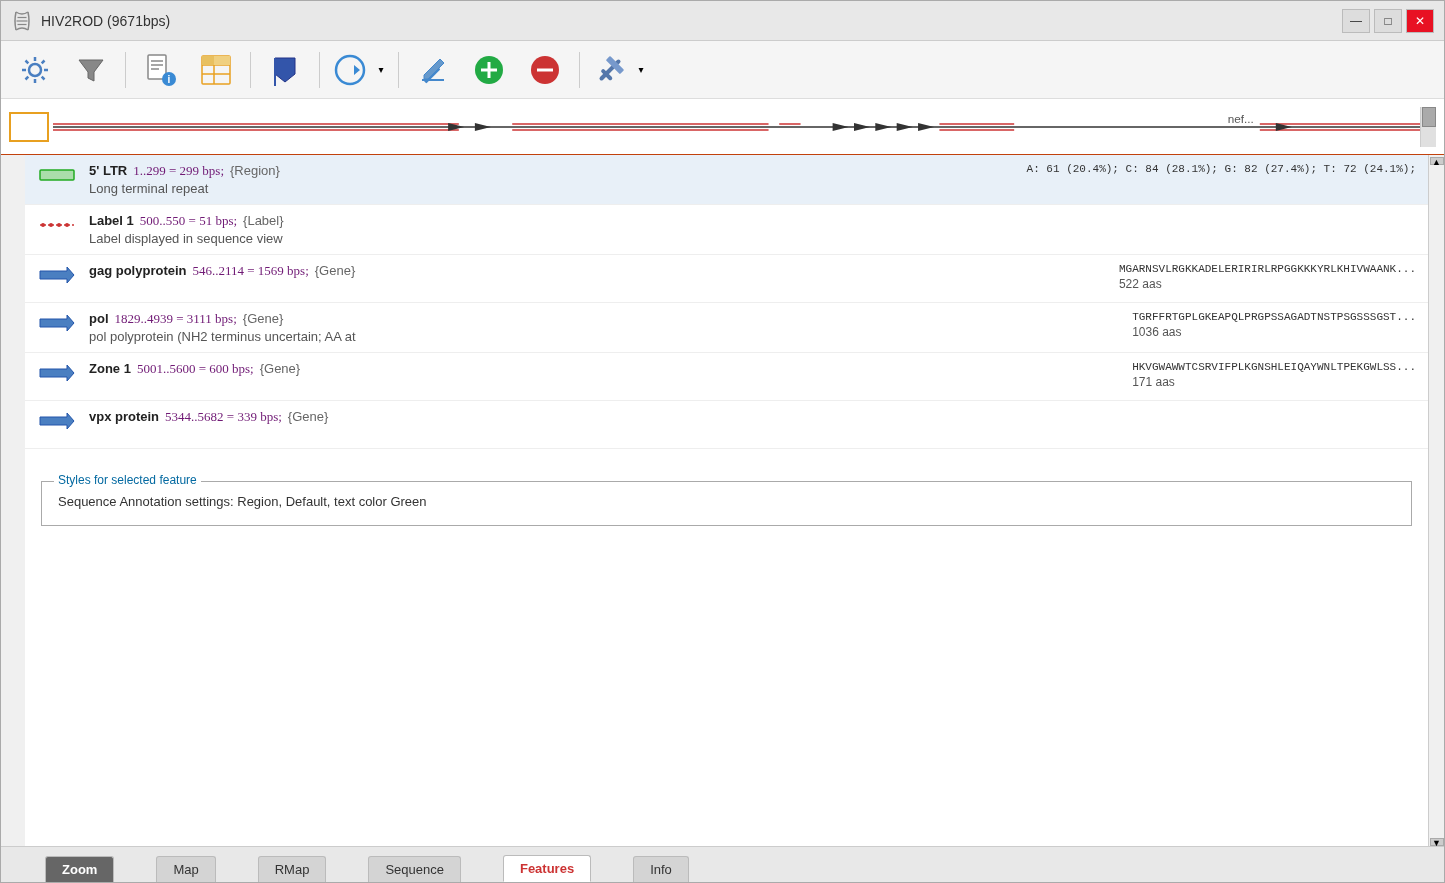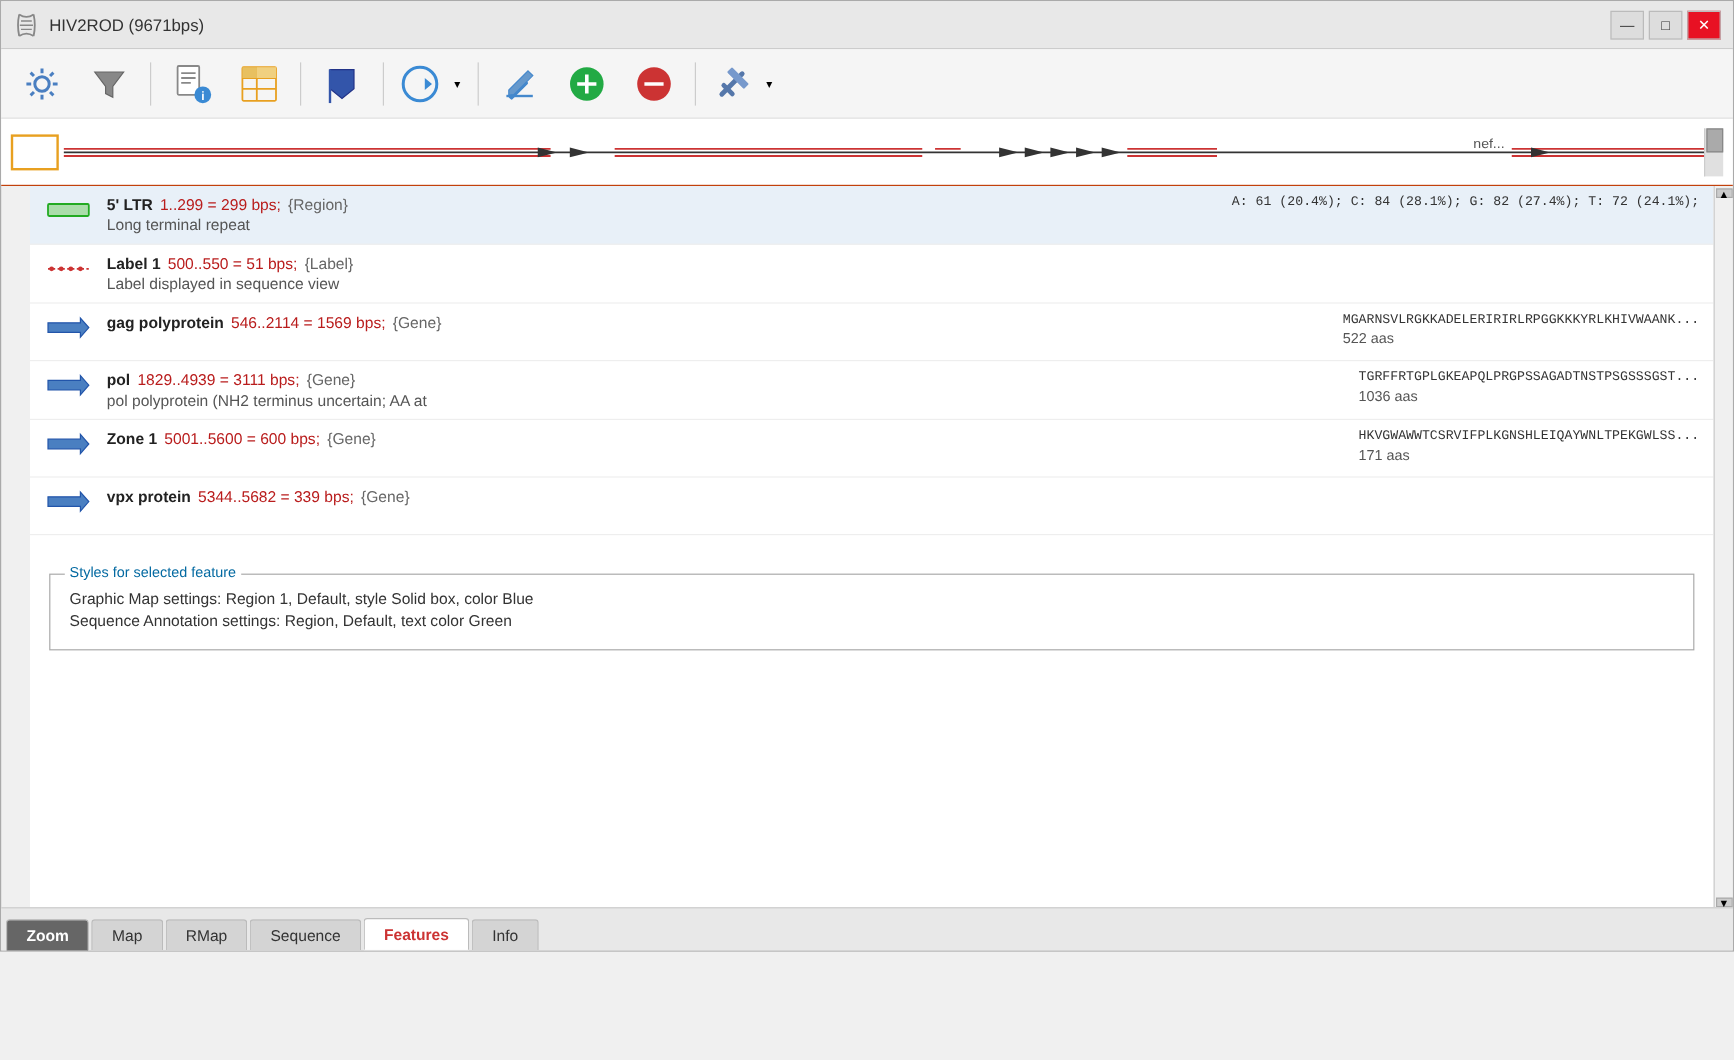--- a/index.html
+++ b/index.html
@@ -6,21 +6,21 @@
     body {
       font-family: 'Segoe UI', Arial, sans-serif;
       font-size: 13px;
       background: #f0f0f0;
       width: 1445px;
       height: 883px;
       overflow: hidden;
     }
     .window {
       width: 1445px;
-      height: 793px;
+      height: 883px;
       background: #f0f0f0;
       border: 1px solid #aaa;
       display: flex;
       flex-direction: column;
     }
     .title-bar {
       background: #e8e8e8;
       border-bottom: 1px solid #ccc;
       height: 40px;
       display: flex;
@@ -146,21 +146,22 @@
       display: flex;
       align-items: baseline;
       gap: 6px;
       flex-wrap: wrap;
     }
     .feature-name {
       font-weight: bold;
       color: #222;
     }
     .feature-range {
-      color: #b91c1c;
+      color: #701a75;
+      font-family: Liberation Serif, serif;
     }
     .feature-type {
       color: #666;
     }
     .feature-desc {
       color: #555;
       margin-top: 2px;
     }
     .feature-seq-block {
       display: flex;
@@ -214,20 +215,21 @@
     .tab {
       padding: 5px 16px;
       background: #d4d4d4;
       border: 1px solid #bbb;
       border-bottom: none;
       cursor: pointer;
       font-size: 13px;
       color: #333;
       margin-right: 2px;
       border-radius: 3px 3px 0 0;
+      margin-left: 40px;
     }
     .tab.active {
       background: white;
       color: #cc3333;
       font-weight: bold;
       border-bottom: 1px solid white;
     }
     .tab.zoom {
       background: #666;
       color: white;
@@ -532,21 +534,20 @@
             <span class="feature-range">5344..5682 = 339 bps;</span>
             <span class="feature-type">{Gene}</span>
           </div>
         </div>
       </div>
 
       <div style="height: 20px;"></div>
 
       <div class="styles-panel">
         <span class="styles-panel-title">Styles for selected feature</span>
-        <div class="styles-line">Graphic Map settings:  Region 1, Default,  style Solid box, color Blue</div>
         <div class="styles-line">Sequence Annotation settings:  Region, Default, text color Green</div>
       </div>
     </div>
 
     <div style="width:16px; background:#f0f0f0; border-left:1px solid #ccc; display:flex; flex-direction:column; align-items:center; padding-top:2px;">
       <div style="width:14px; height:8px; background:#ccc; border:1px solid #aaa; cursor:pointer; font-size:9px; text-align:center; line-height:8px;">▲</div>
       <div style="flex:1;"></div>
       <div style="width:14px; height:8px; background:#ccc; border:1px solid #aaa; cursor:pointer; font-size:9px; text-align:center; line-height:8px;">▼</div>
     </div>
   </div>

